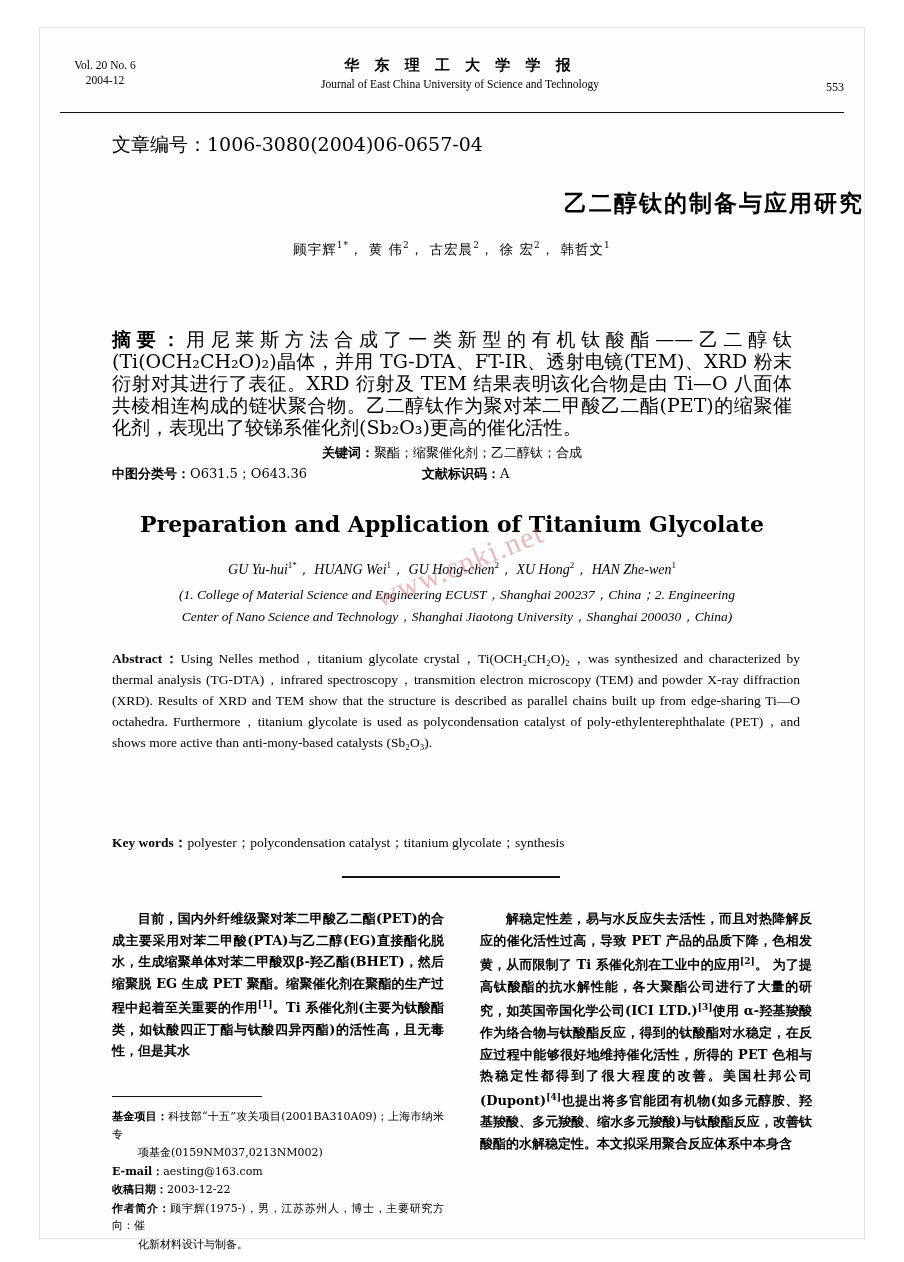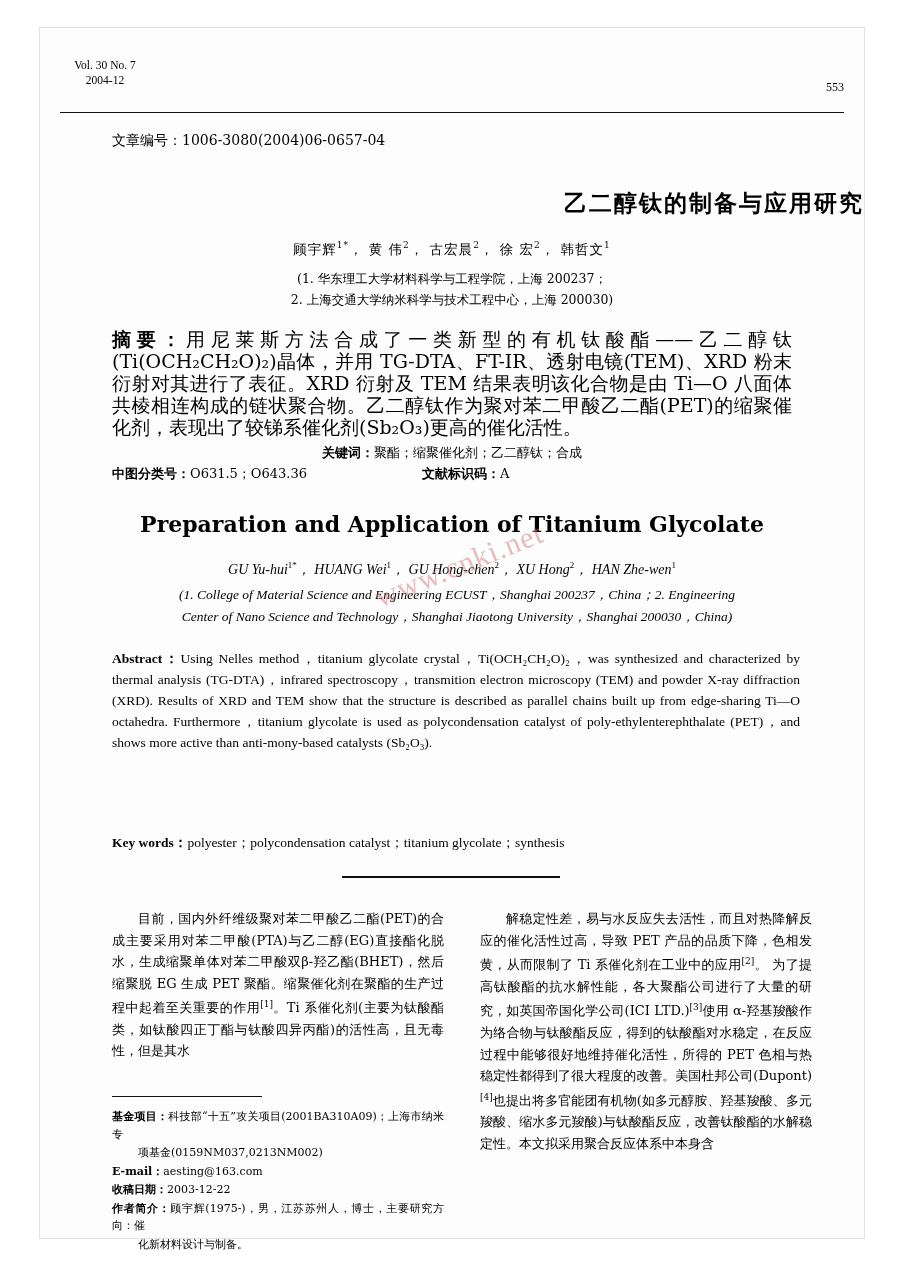--- a/index.html
+++ b/index.html
@@ -67,21 +67,21 @@
     position: absolute;
     left: 20px; right: 20px;
     height: 1px;
     background: #111;
   }
   .rule-top { top: 84px; }
   
   .artno {
     position: absolute;
     left: 72px; top: 104px;
-    font-size: 14px;
+    font-size: 19px;
     font-family: "DejaVu Serif", serif;
   }
   
   .cn-title {
     position: absolute;
     left: 0; top: 160px;
     width: 824px;
     text-align: right;
     font-size: 23px;
     font-weight: bold;
@@ -195,20 +195,21 @@
   }
   
   .col {
     position: absolute;
     top: 880px;
     width: 332px;
     font-size: 13px;
     line-height: 21.5px;
     font-family: "DejaVu Serif", serif;
     text-align: justify;
+    font-weight: bold;
   }
   .col p { margin: 0; text-indent: 26px; }
   .col-left { left: 72px; }
   .col-right { left: 440px; }
   .col sup { font-size: 9px; }
   
   .fn-rule {
     position: absolute;
     left: 72px; top: 1068px;
     width: 150px;
@@ -242,35 +243,35 @@
   }
 </style>
 </head>
 <body>
 
 <div class="page">
   <div class="sheet">
 
     <div class="hdr">
       <div class="hdr-left">
-        <div>Vol. 30 No. 7</div>
+        <div>Vol. 20 No. 6</div>
         <div>2004-12</div>
+      </div>
+      <div class="hdr-center">
+        <div class="hdr-cn">华 东 理 工 大 学 学 报</div>
+        <div class="hdr-en">Journal of East China University of Science and Technology</div>
       </div>
       <div class="hdr-right">553</div>
     </div>
     <div class="rule rule-top"></div>
 
     <div class="artno">文章编号：1006-3080(2004)06-0657-04</div>
 
     <div class="cn-title">乙二醇钛的制备与应用研究</div>
     <div class="cn-authors">顾宇辉<sup>1*</sup>，  黄  伟<sup>2</sup>，  古宏晨<sup>2</sup>，  徐  宏<sup>2</sup>，  韩哲文<sup>1</sup></div>
-    <div class="cn-aff">
-      <div>(1. 华东理工大学材料科学与工程学院，上海 200237；</div>
-      <div>2. 上海交通大学纳米科学与技术工程中心，上海 200030)</div>
-    </div>
 
     <div class="cn-abs">
       <b>摘要：</b><span>用尼莱斯方法合成了一类新型的有机钛酸酯——乙二醇钛(Ti(OCH₂CH₂O)₂)晶体，并用 TG-DTA、FT-IR、透射电镜(TEM)、XRD 粉末衍射对其进行了表征。XRD 衍射及 TEM 结果表明该化合物是由 Ti—O 八面体共棱相连构成的链状聚合物。乙二醇钛作为聚对苯二甲酸乙二酯(PET)的缩聚催化剂，表现出了较锑系催化剂(Sb₂O₃)更高的催化活性。</span>
     </div>
 
     <div class="cn-kw">
       <b>关键词：</b><span>聚酯；缩聚催化剂；乙二醇钛；合成</span>
     </div>
 
     <div class="cn-class">

